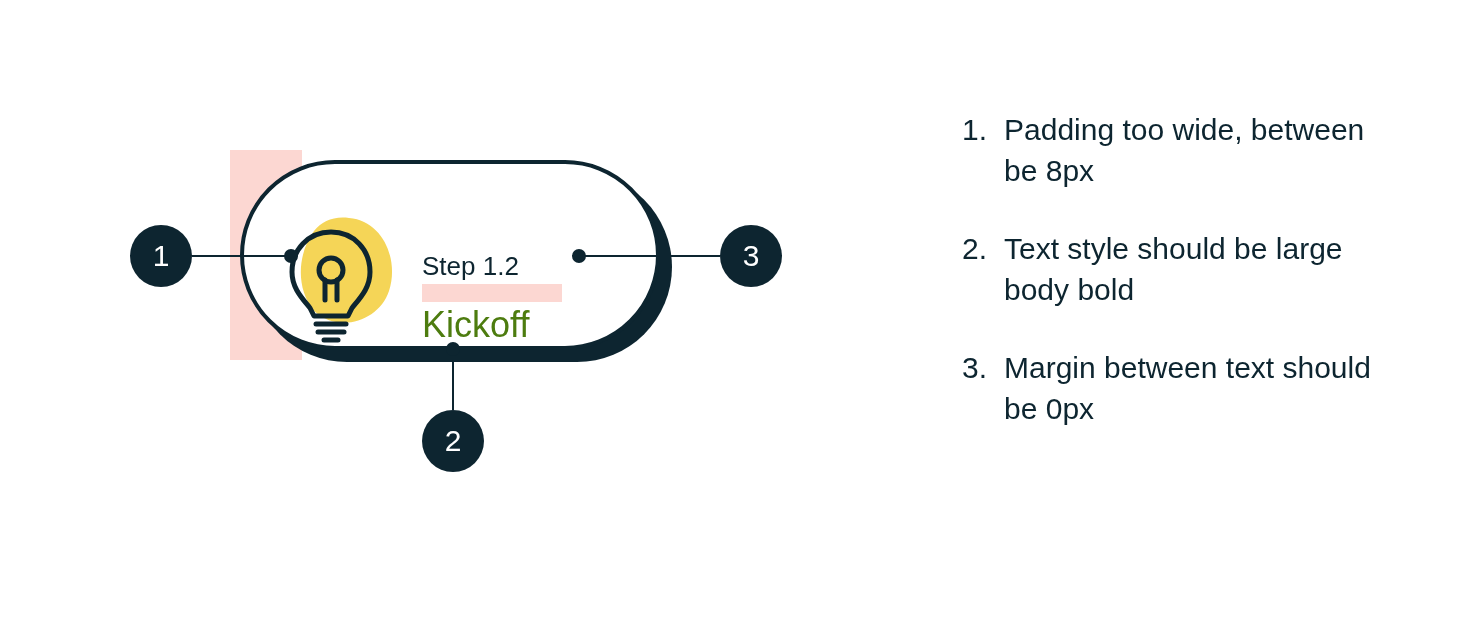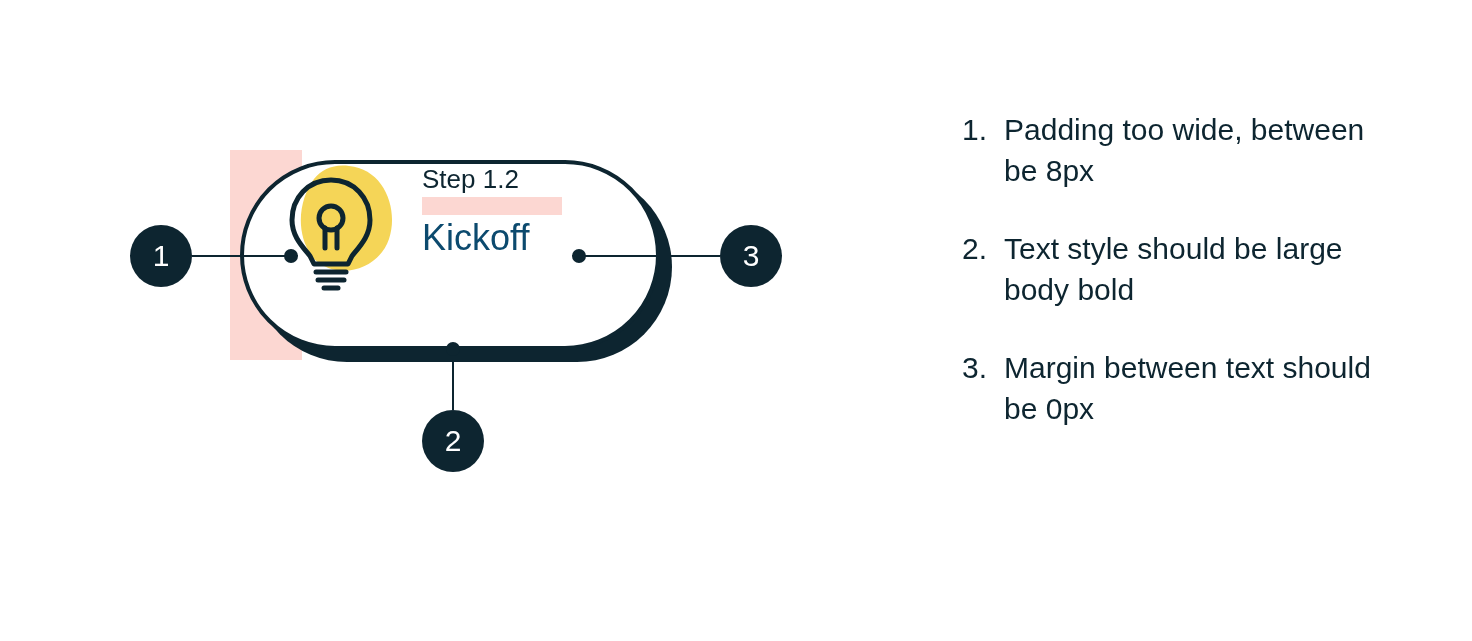--- a/index.html
+++ b/index.html
@@ -44,21 +44,21 @@
     .pill {
       position: absolute;
       left: 0;
       top: 0;
       width: 420px;
       height: 190px;
       border-radius: 110px;
       background: #ffffff;
       border: 4px solid #0d2530;
       display: flex;
-      align-items: flex-start;
+      align-items: flex-end;
       padding-left: 40px;
     }
     .bulb-wrap {
       position: relative;
       width: 110px;
       height: 130px;
       flex: 0 0 110px;
     }
     .bulb-blob {
       position: absolute;
@@ -81,21 +81,21 @@
     }
     .gap-highlight {
       width: 140px;
       height: 18px;
       background: #fcd7d2;
       margin-top: 2px;
       margin-bottom: 2px;
     }
     .title-label {
       font-size: 36px;
-      color: #0c4a6e;
+      color: #4d7c0f;
       font-weight: 400;
     }
 
     
     .badge {
       position: absolute;
       width: 62px;
       height: 62px;
       border-radius: 50%;
       background: #0d2530;

